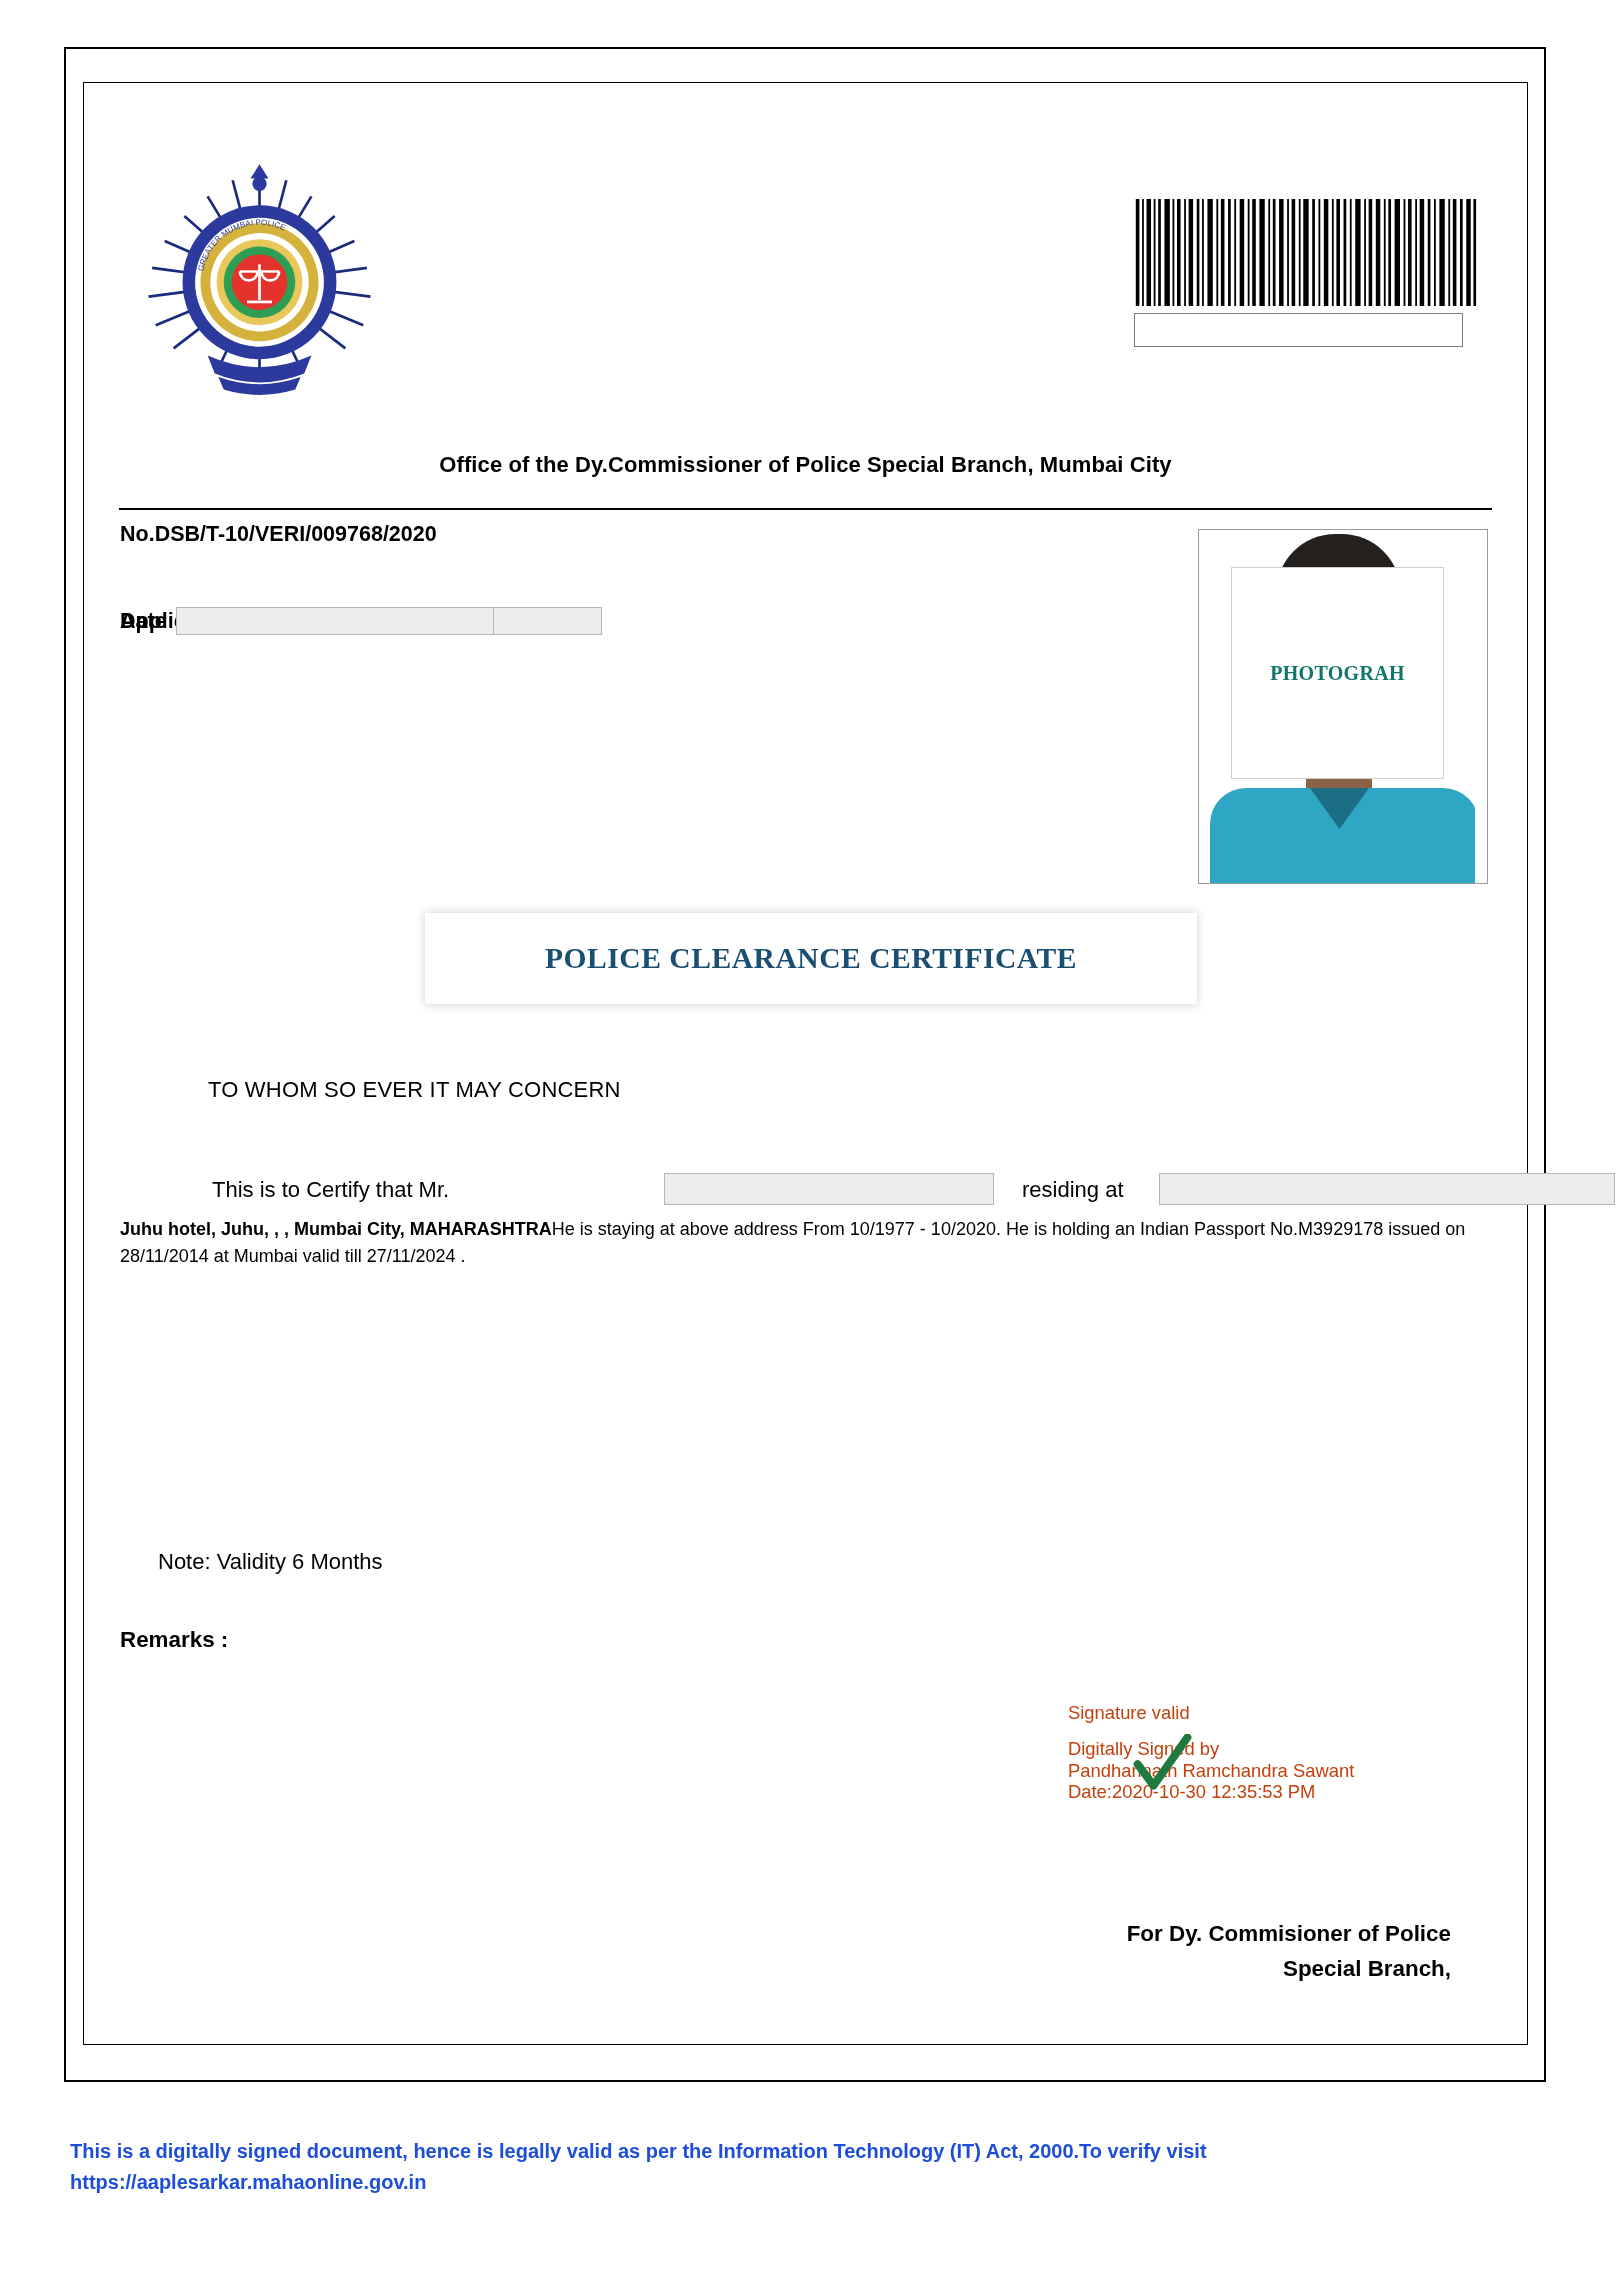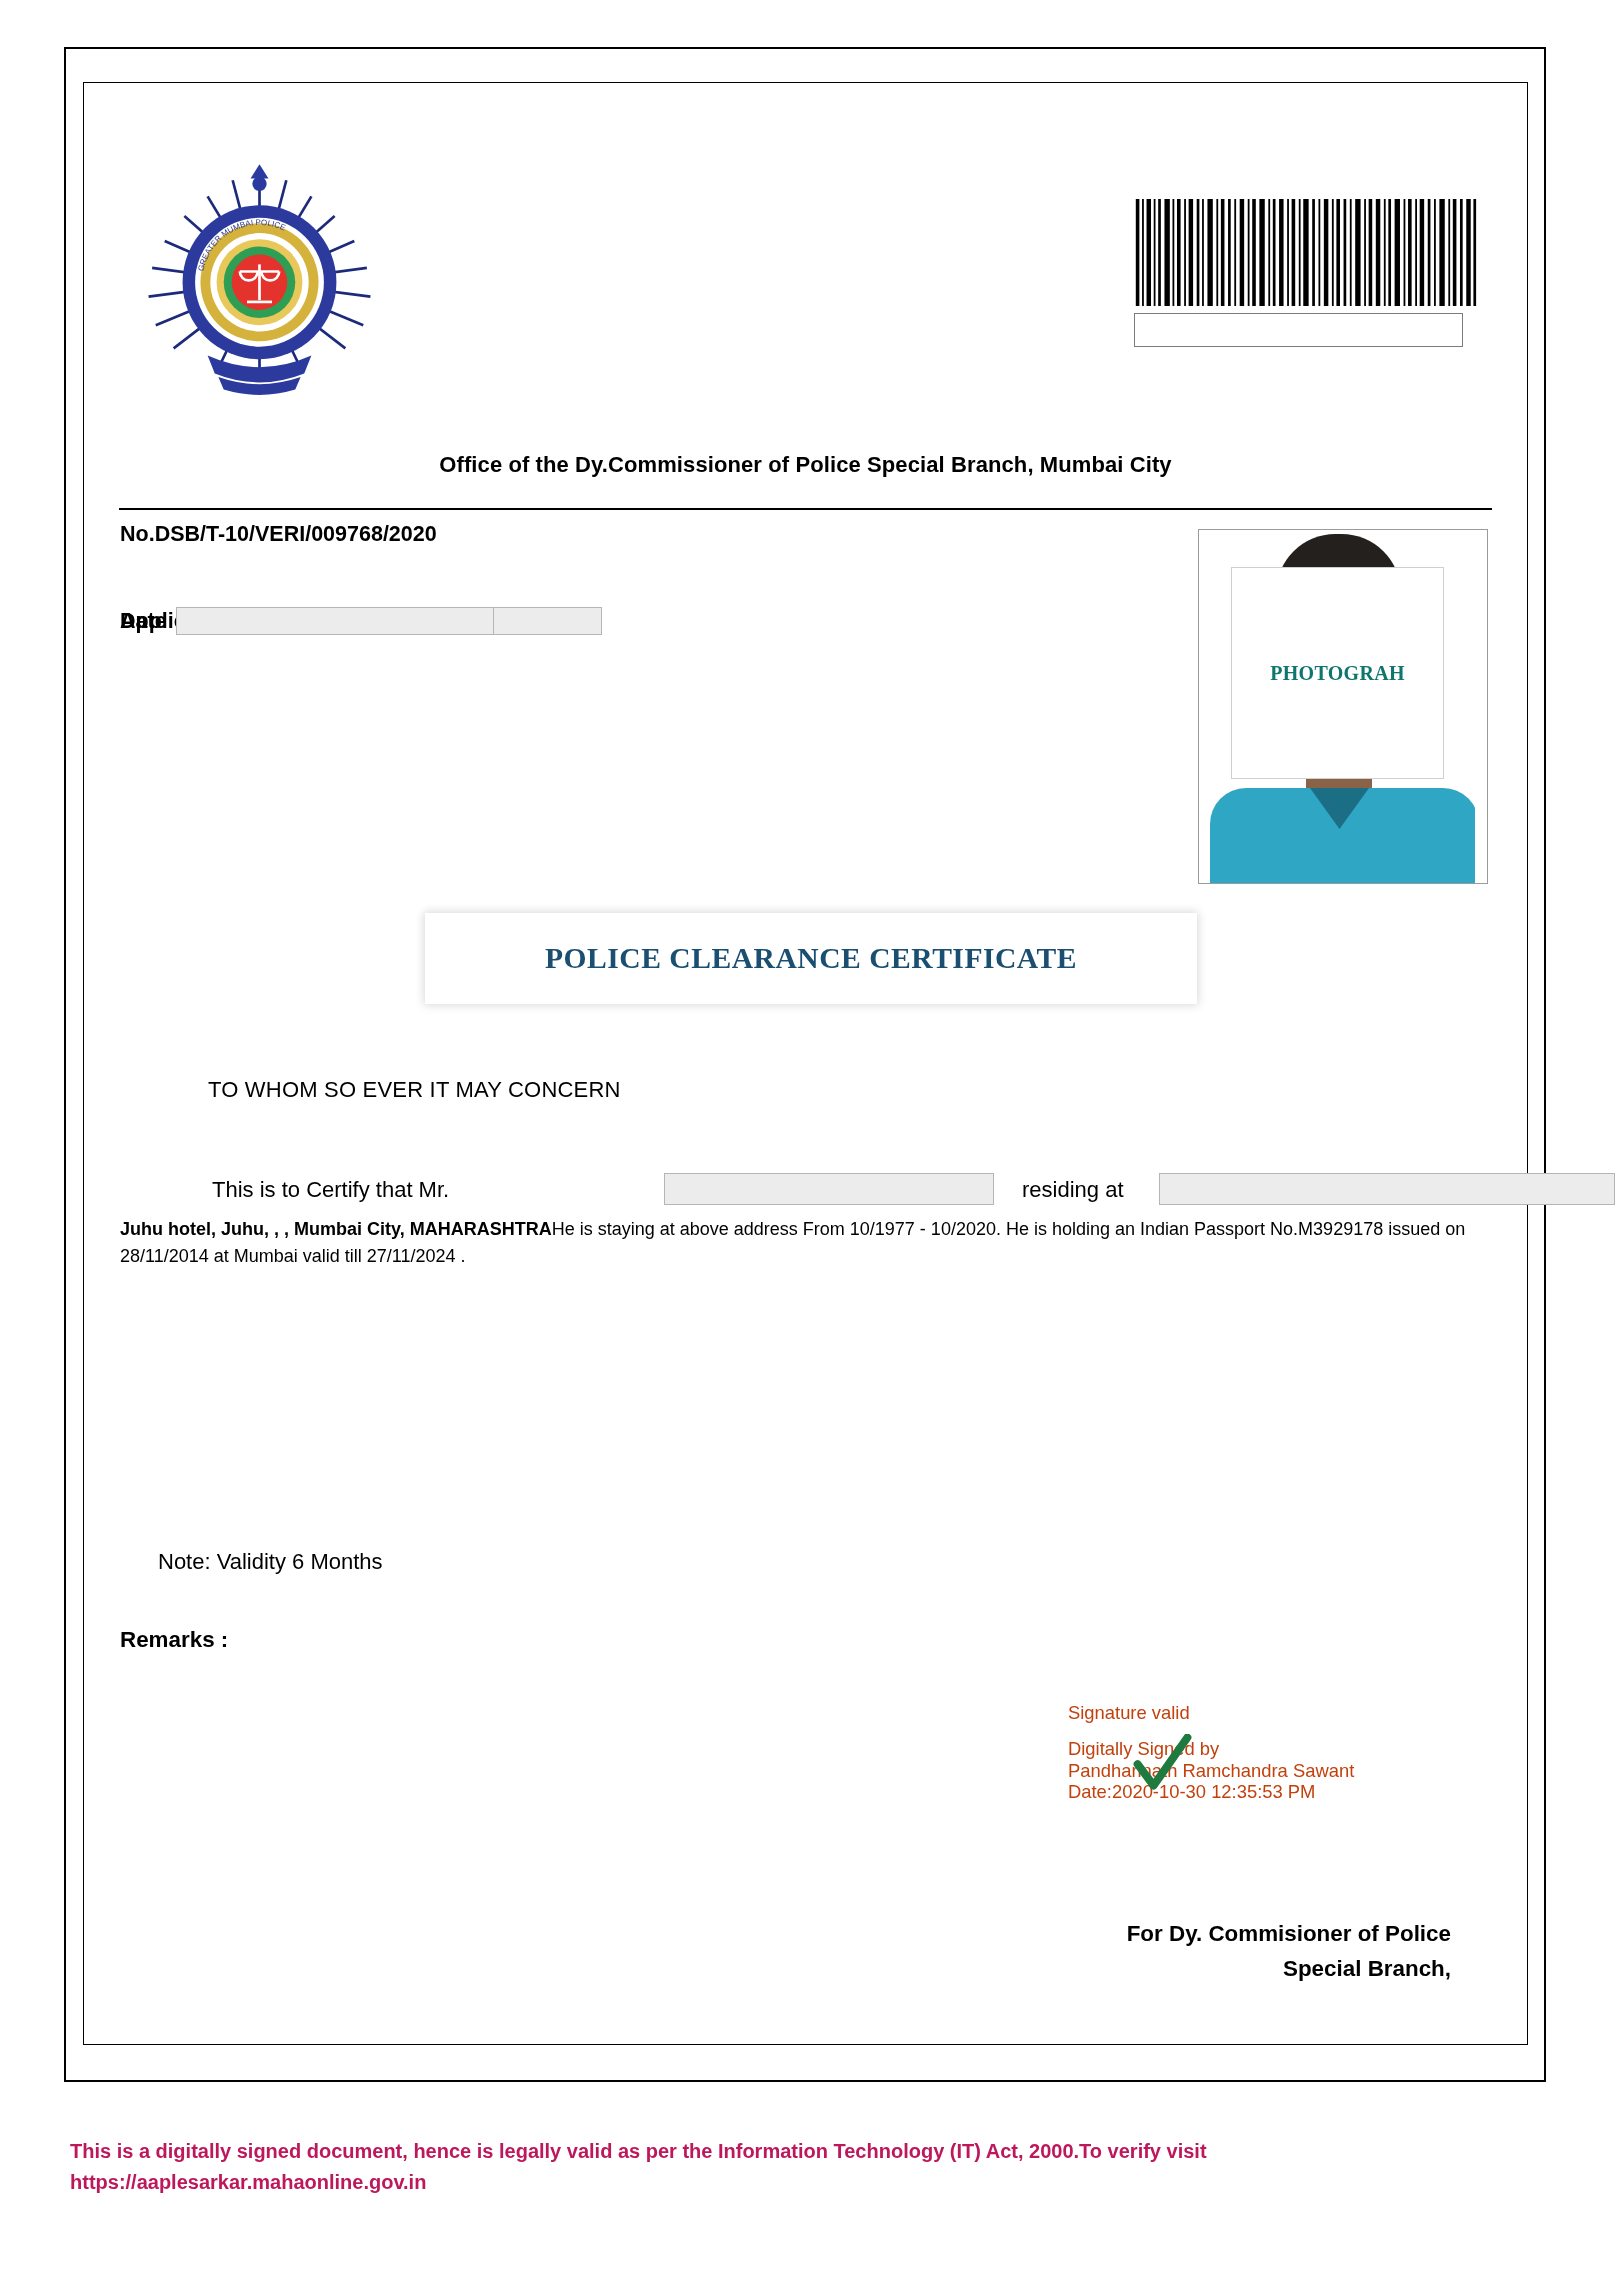--- a/index.html
+++ b/index.html
@@ -387,21 +387,21 @@
 
   
   .disclaimer {
     position: absolute;
     left: 70px;
     top: 2136px;
     width: 1487px;
     font-size: 20px;
     font-weight: bold;
     line-height: 1.55;
-    color: #be185d;
+    color: #1d4ed8;
   }
 </style>
 </head>
 <body>
 
 <div class="page">
 
   <div class="frame-outer"></div>
   <div class="frame-inner"></div>
 

